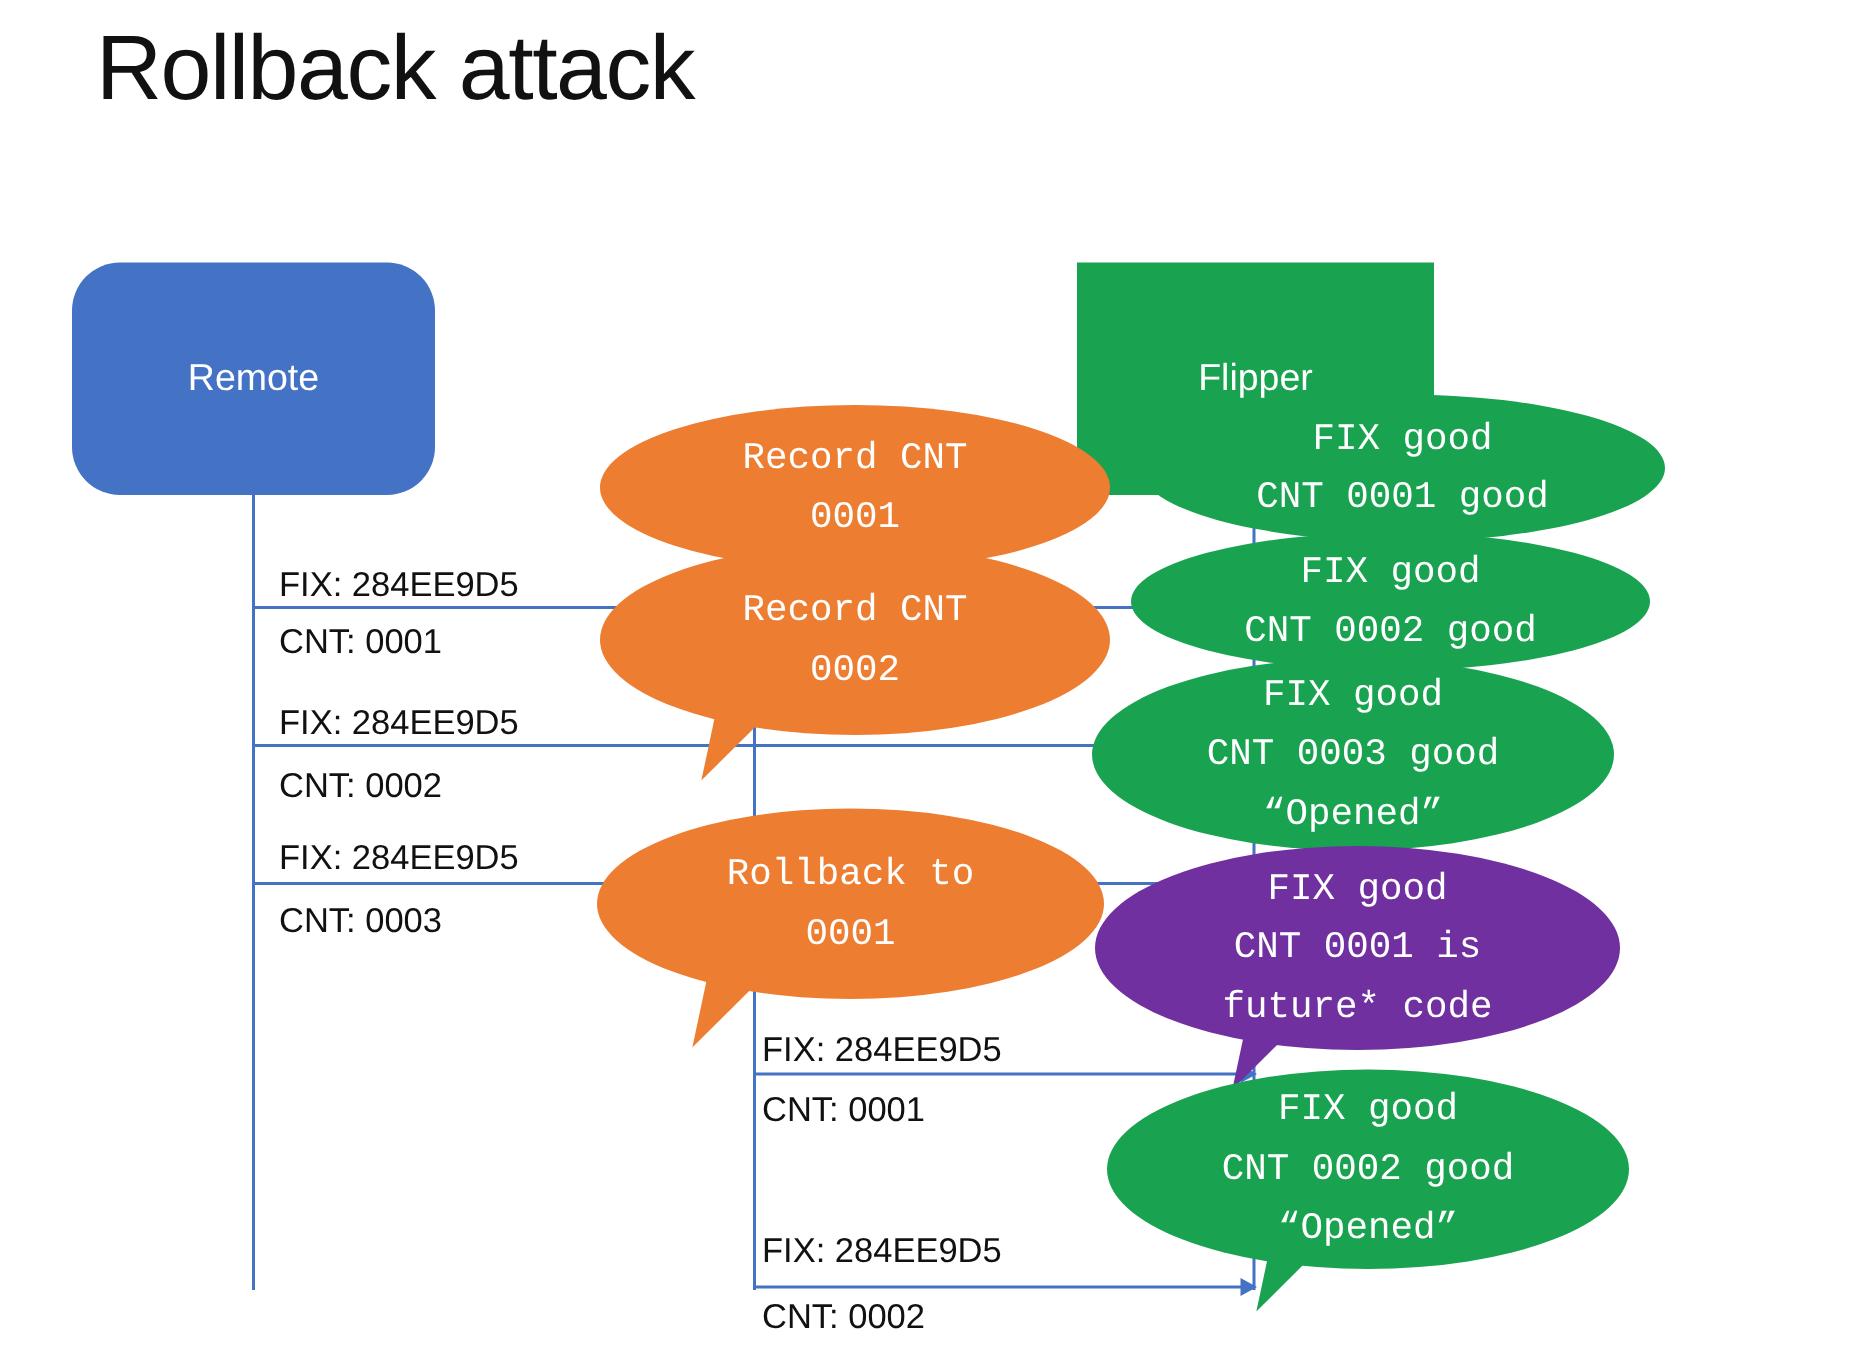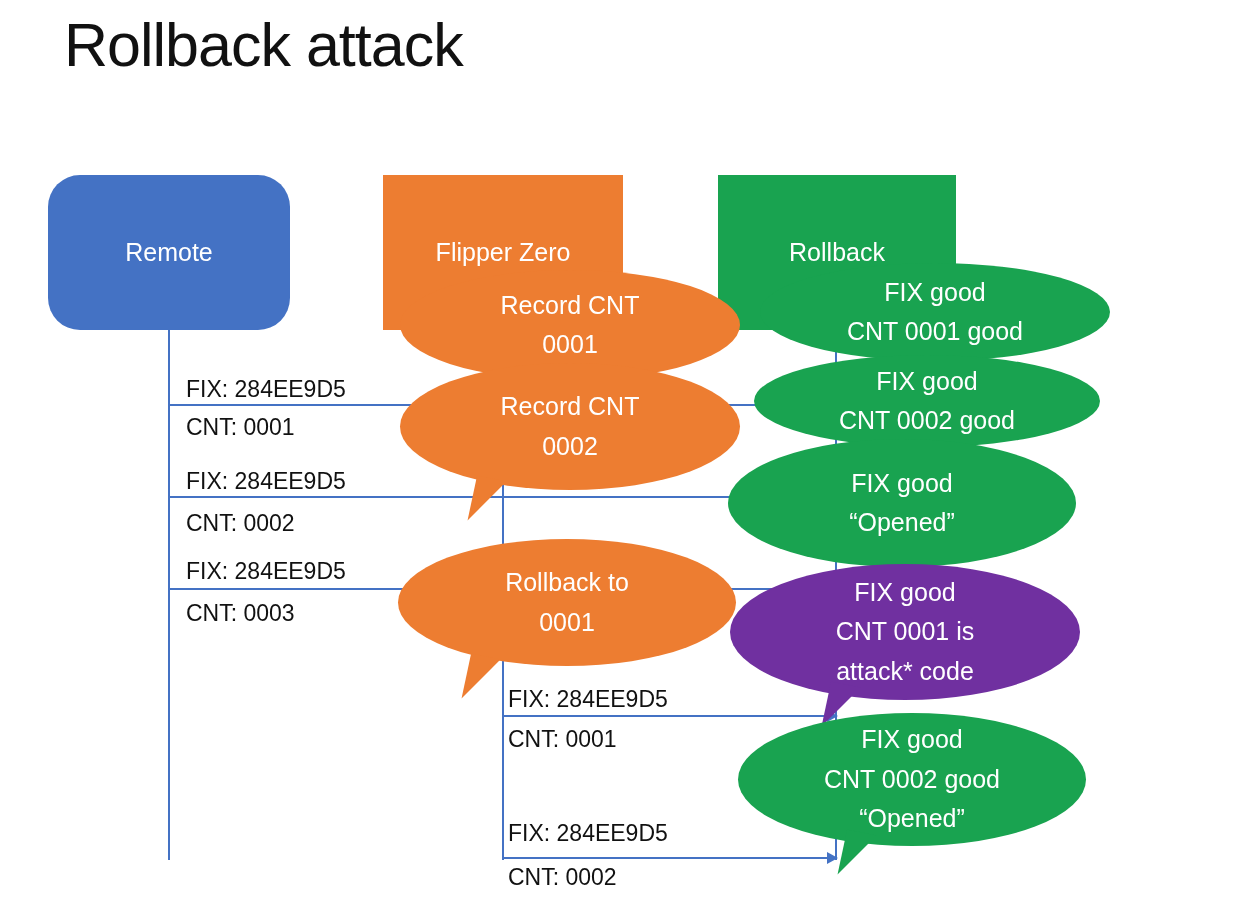--- a/index.html
+++ b/index.html
@@ -51,21 +51,21 @@
   .f2 { left:186px; top:468px; }  .c2 { left:186px; top:510px; }
   .f3 { left:186px; top:558px; }  .c3 { left:186px; top:600px; }
   .f4 { left:508px; top:686px; }  .c4 { left:508px; top:726px; }
   .f5 { left:508px; top:820px; }  .c5 { left:508px; top:864px; }
 
   
   .bubble {
     position:absolute; border-radius:50%;
     display:flex; flex-direction:column; align-items:center; justify-content:center;
     color:#fff; font-size:25px; text-align:center; line-height:1.58;
-    background:var(--c); z-index:3;
+    background:var(--c); z-index:3;font-family:Liberation Mono, monospace;
   }
   .orange { --c:#ED7D31; }
   .green  { --c:#19A350; }
   .purple { --c:#7030A0; }
 
   .b1 { left:400px; top:270px; width:340px; height:110px; }
   .b2 { left:400px; top:363px; width:340px; height:127px; }
   .b3 { left:398px; top:539px; width:338px; height:127px; }
   .b4 { left:760px; top:263px; width:350px; height:98px;  }
   .b5 { left:754px; top:355px; width:346px; height:92px;  }
@@ -85,25 +85,22 @@
 </head>
 <body>
 
 <div class="slide">
 
   <h1 class="title">Rollback attack</h1>
 
   <div class="actor actor-remote">
     <span>Remote</span>
   </div>
-  <div class="actor actor-flipper">
-    <span>Flipper Zero</span>
-  </div>
   <div class="actor actor-receiver">
-    <span>Rollback</span>
+    <span>Flipper</span>
   </div>
 
   <div class="lifeline ll-remote"></div>
   <div class="lifeline ll-flipper"></div>
   <div class="lifeline ll-receiver"></div>
 
   <div class="msg-line l1">
     <span class="arrow"></span>
   </div>
   <div class="msg-line l2">
@@ -146,34 +143,35 @@
     <div>CNT 0001 good</div>
   </div>
 
   <div class="bubble green b5">
     <div>FIX good</div>
     <div>CNT 0002 good</div>
   </div>
 
   <div class="bubble green b6">
     <div>FIX good</div>
+    <div>CNT 0003 good</div>
     <div>“Opened”</div>
   </div>
 
   <div class="bubble orange b3">
     <span class="tail"></span>
     <div>Rollback to</div>
     <div>0001</div>
   </div>
 
   <div class="bubble purple b7">
     <span class="tail"></span>
     <div>FIX good</div>
     <div>CNT 0001 is</div>
-    <div>attack* code</div>
+    <div>future* code</div>
   </div>
 
   <div class="bubble green b8">
     <span class="tail"></span>
     <div>FIX good</div>
     <div>CNT 0002 good</div>
     <div>“Opened”</div>
   </div>
 
 </div>

